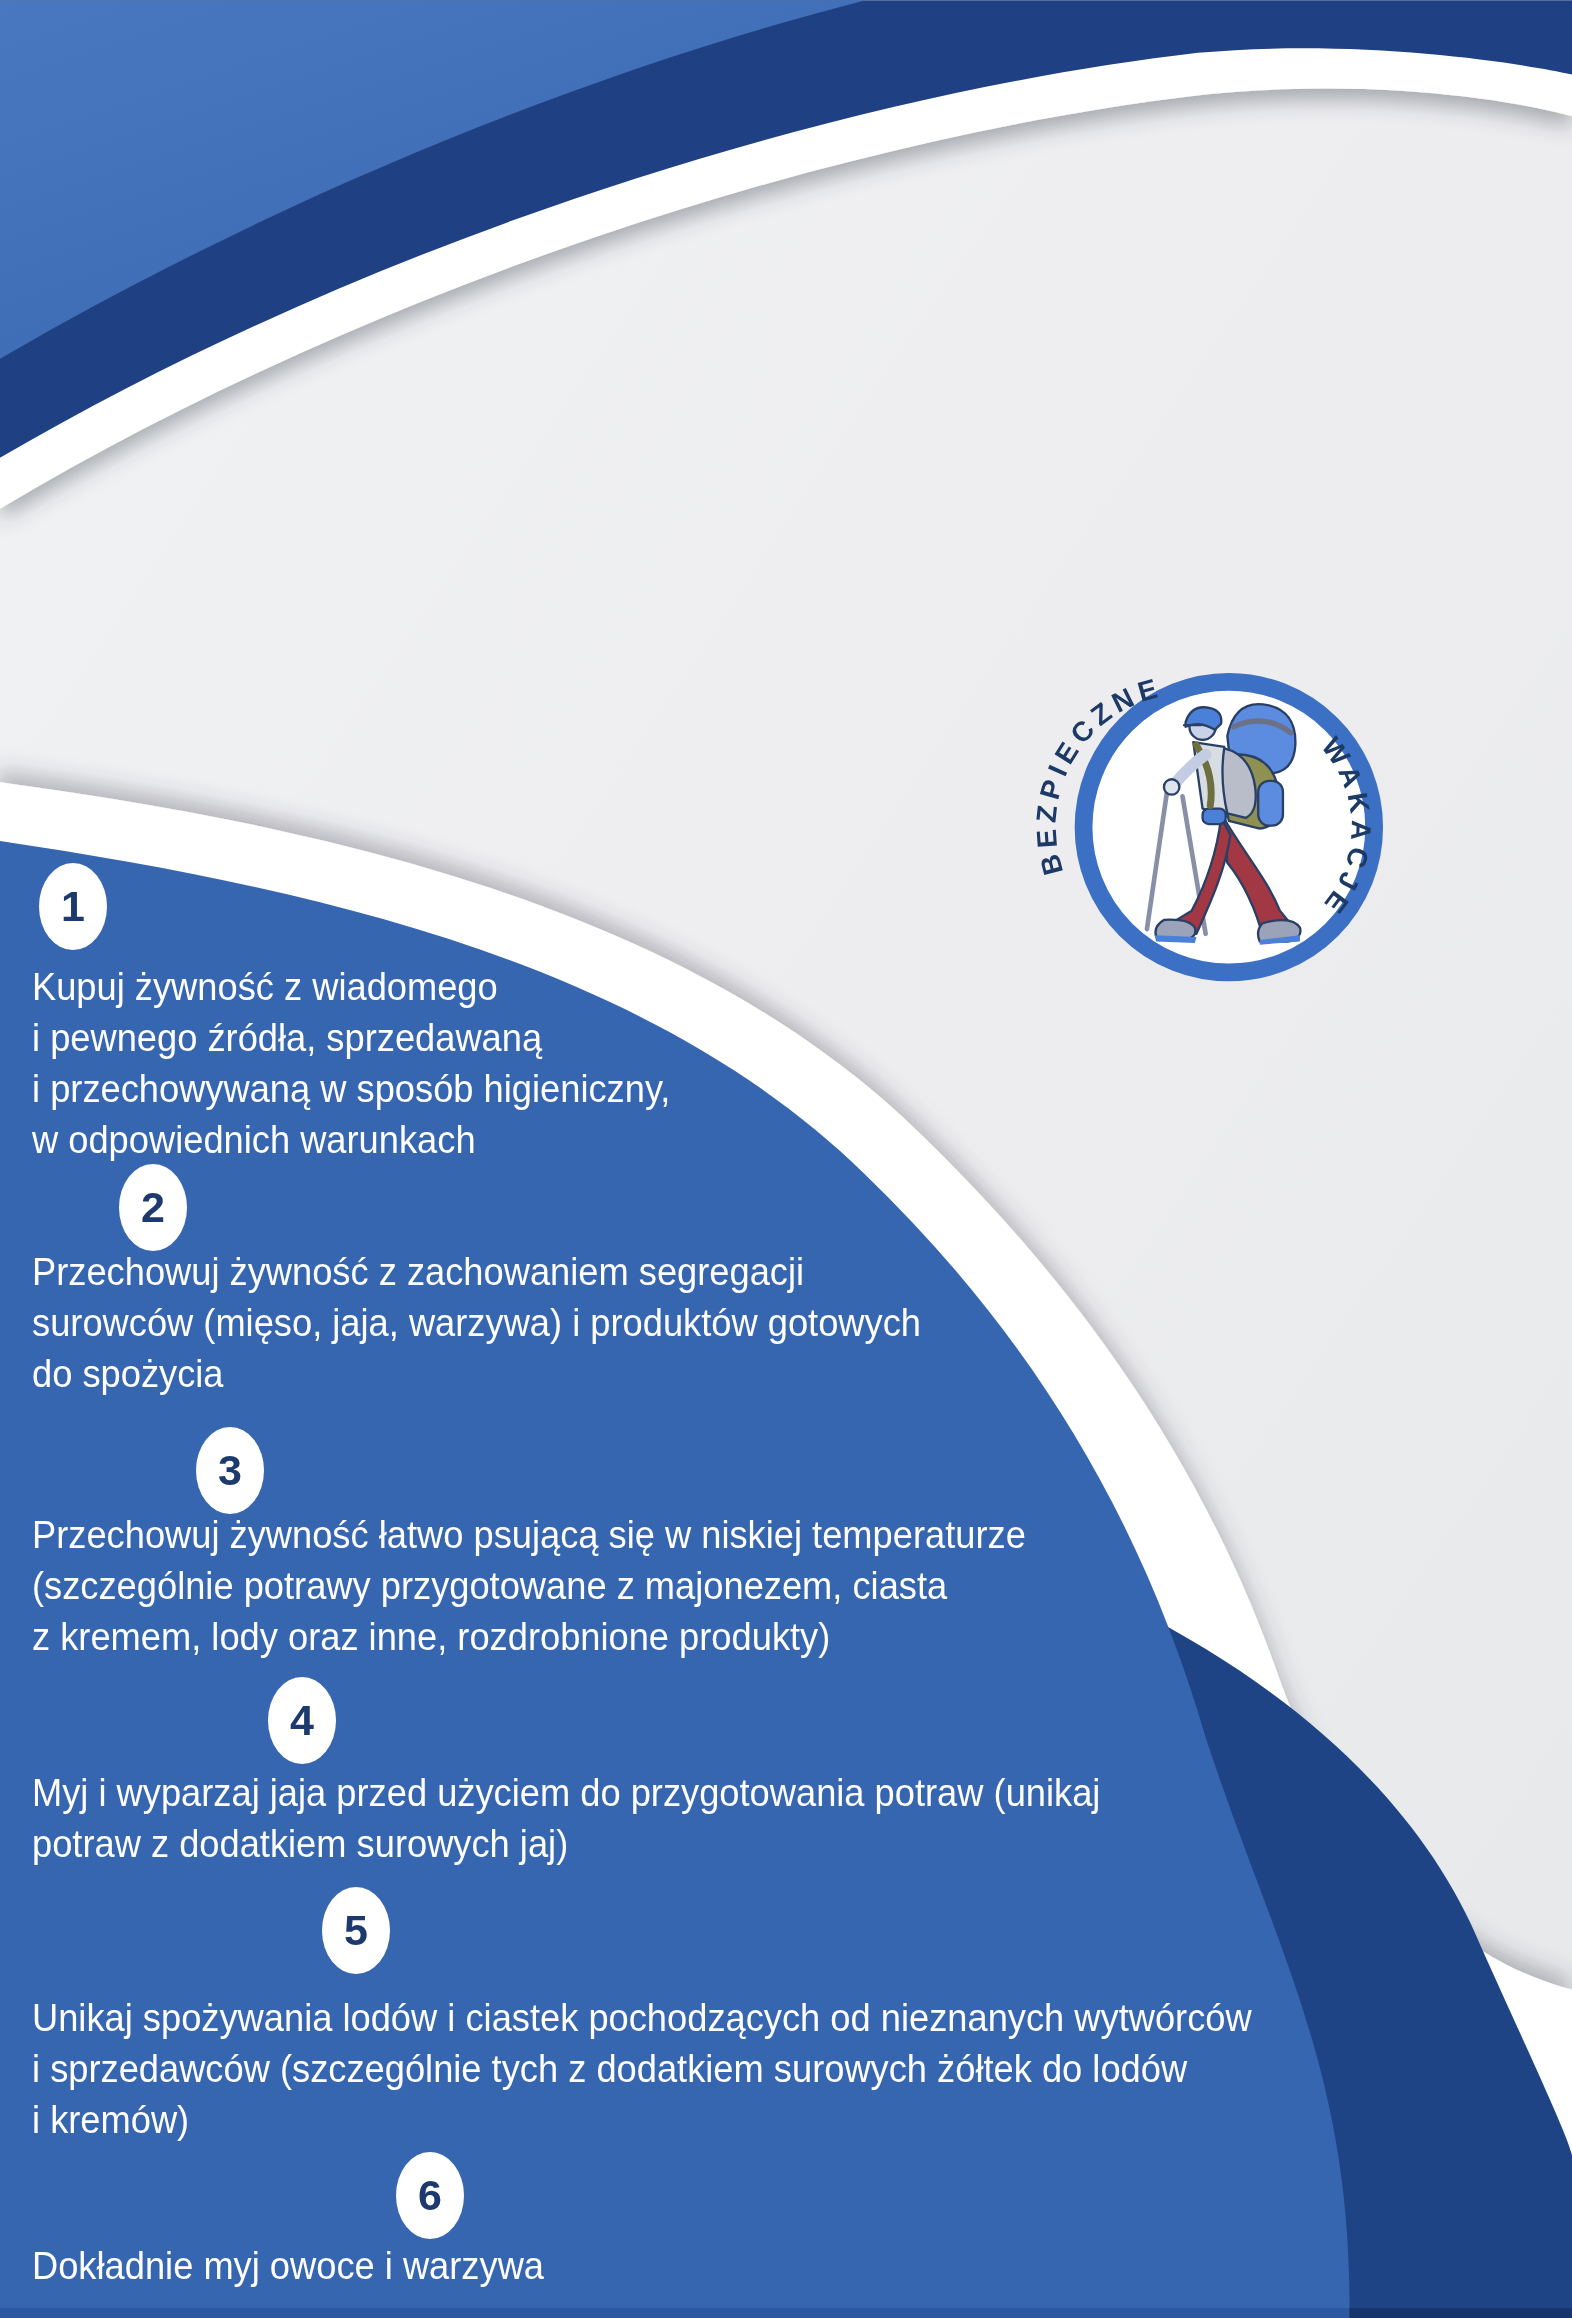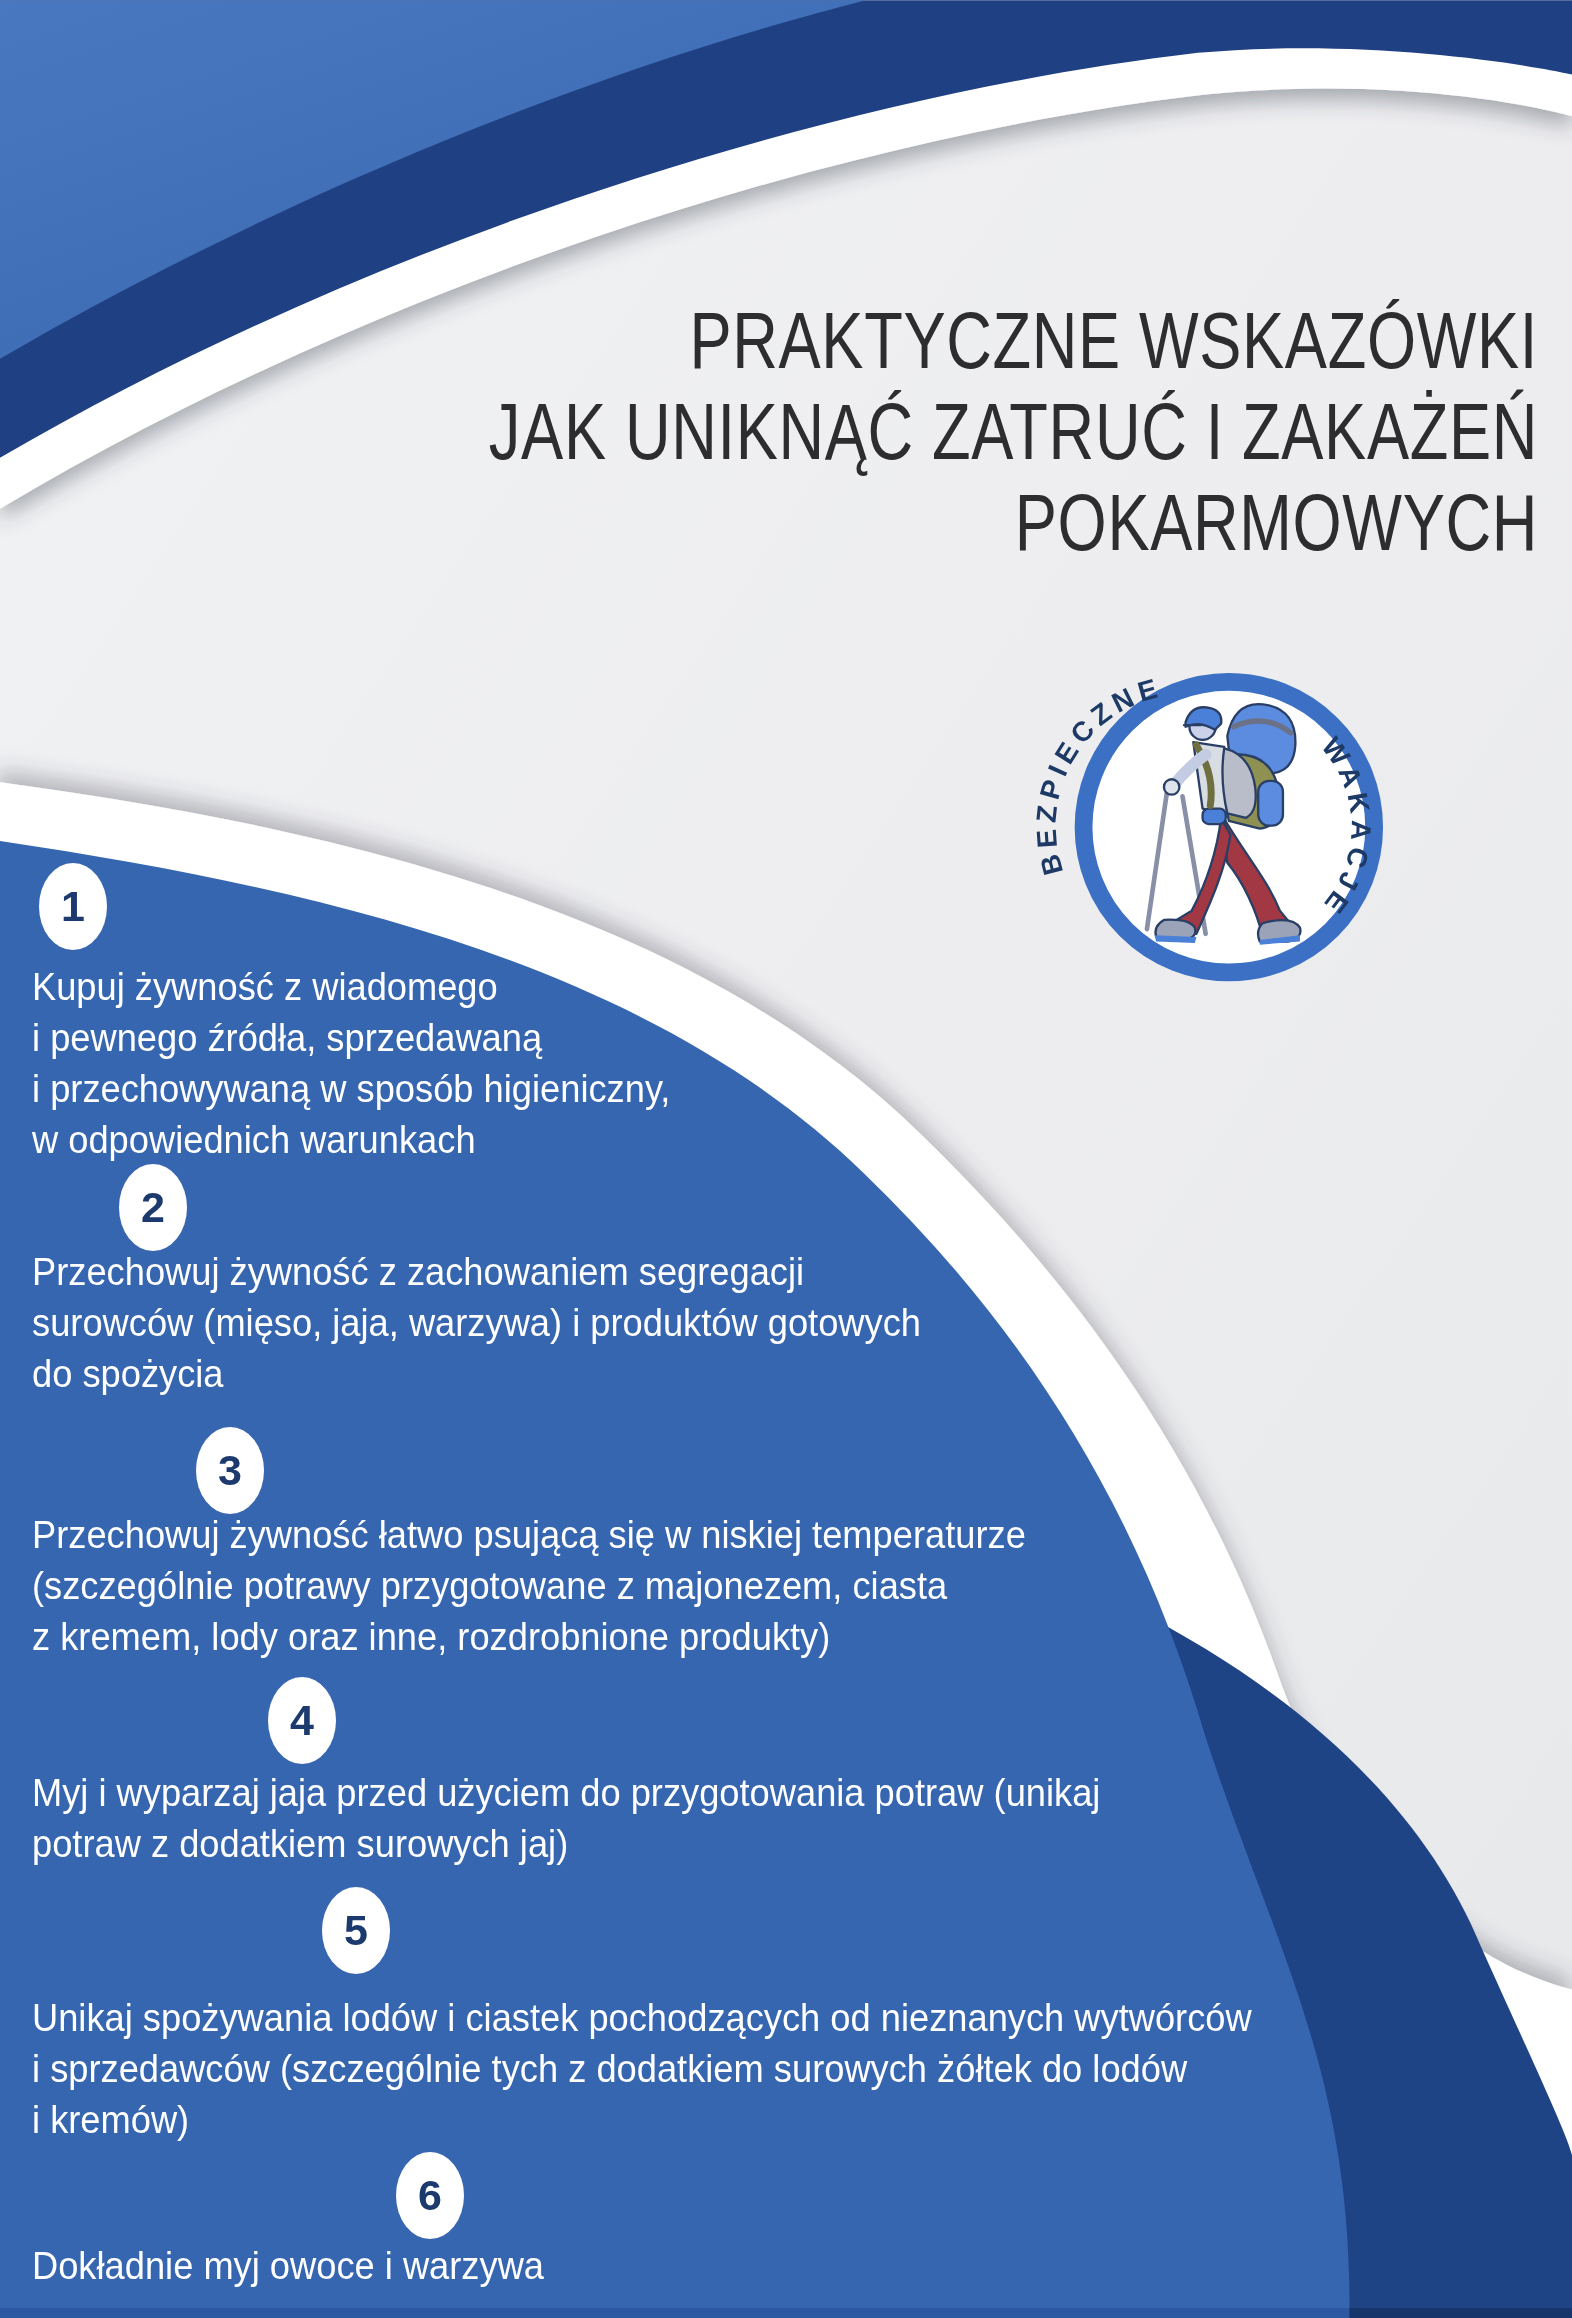--- a/index.html
+++ b/index.html
@@ -140,25 +140,20 @@
 
         <path d="M -48 -138 Q -40 -162 -16 -156 Q 0 -152 -2 -136 L -10 -128 Q -30 -140 -48 -132 Z" fill="#4a80d8"></path>
         <path d="M -50 -134 L -28 -134" stroke="#2a3f66" stroke-width="3"></path>
 
         <path d="M -22 -96 Q -44 -80 -62 -58" fill="none" stroke="#c3cce2" stroke-width="15"></path>
         <circle cx="-66" cy="-54" r="10" fill="#dfe3ec"></circle>
       </g>
     </g>
   </svg>
 
-  <div class="title">
-    <span class="line">PRAKTYCZNE WSKAZÓWKI</span>
-    <span class="line">JAK UNIKNĄĆ ZATRUĆ I ZAKAŻEŃ</span>
-    <span class="line">POKARMOWYCH</span>
-  </div>
 
   <div class="tip-num n1">1</div>
   <div class="tip-text t1">
     <div>Kupuj żywność z wiadomego</div>
     <div>i pewnego źródła, sprzedawaną</div>
     <div>i przechowywaną w sposób higieniczny,</div>
     <div>w odpowiednich warunkach</div>
   </div>
 
   <div class="tip-num n2">2</div>

